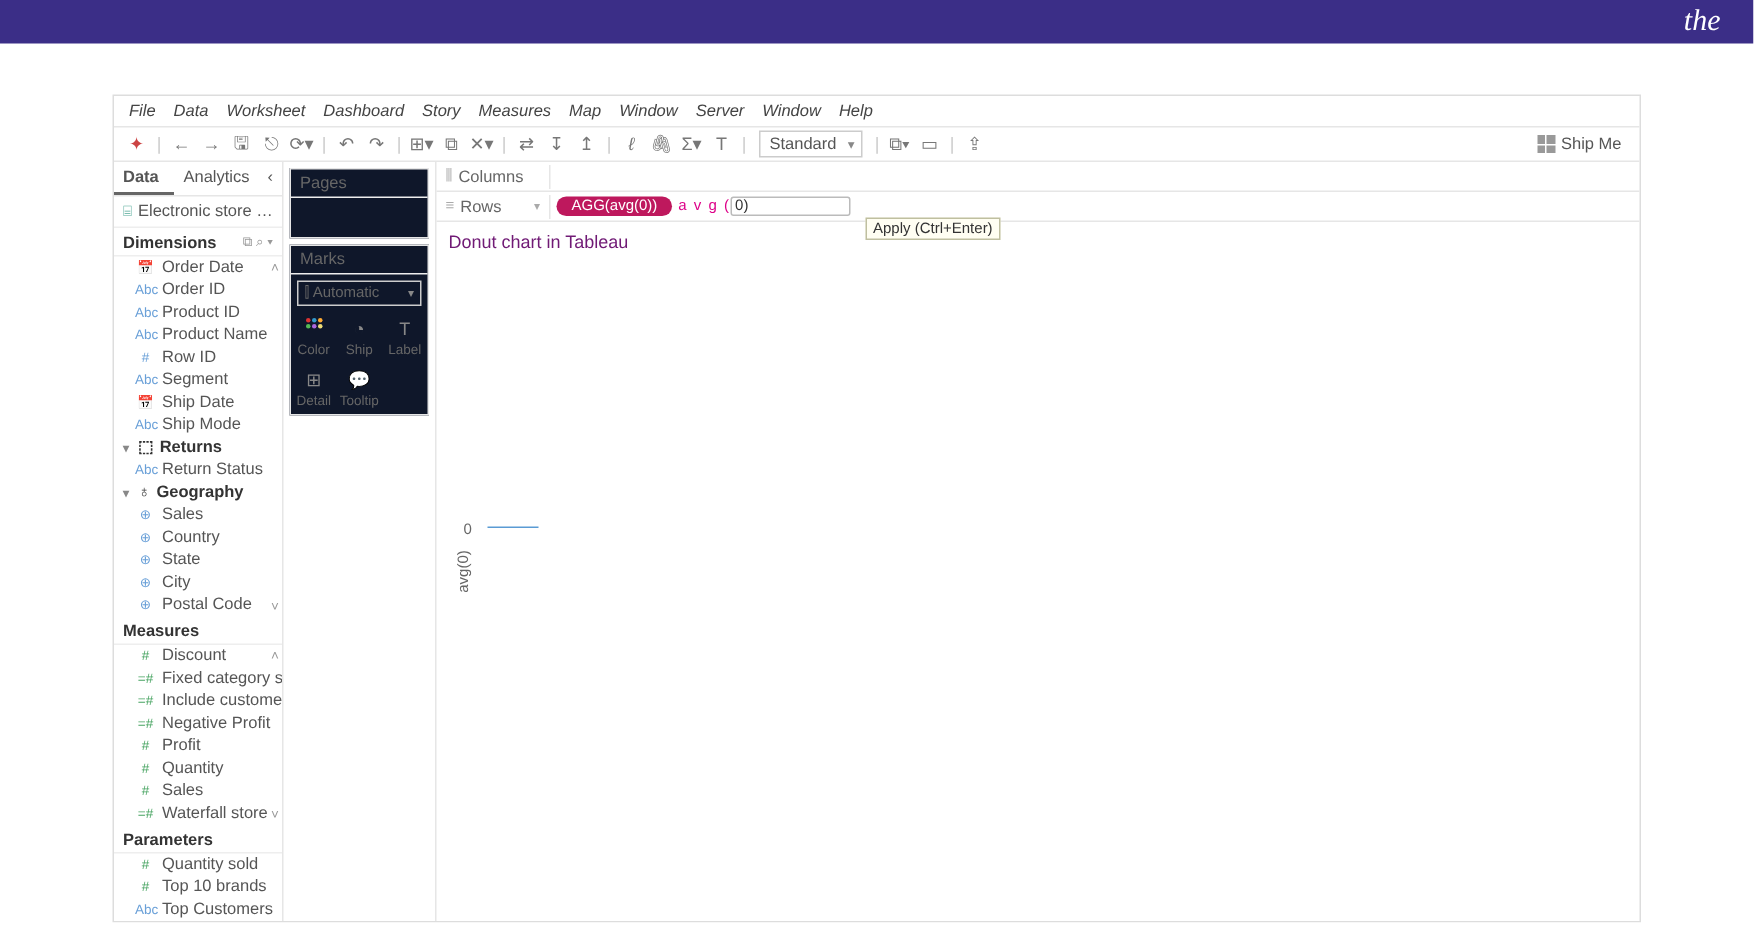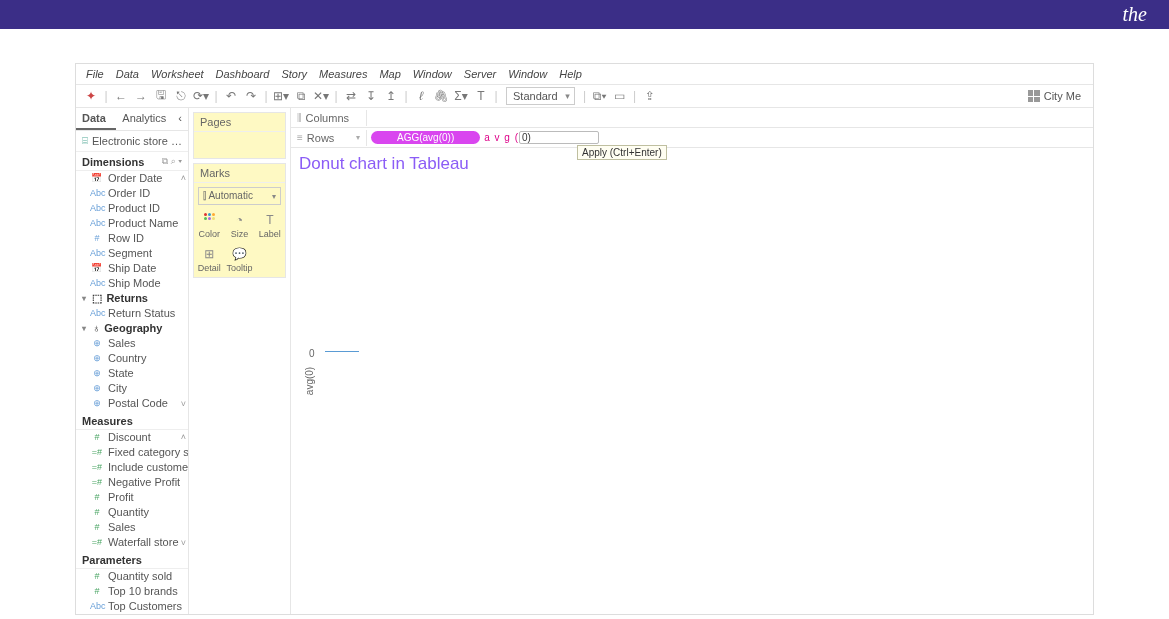--- a/index.html
+++ b/index.html
@@ -43,48 +43,48 @@
   .field-list .scroll-up, .field-list .scroll-dn { position:absolute; right:2px; font-size:9px; color:#999; }
   .field-list .scroll-up { top:2px; } .field-list .scroll-dn { bottom:2px; }
   .field { display:flex; align-items:center; gap:4px; padding:1px 6px 1px 14px; color:#555; white-space:nowrap; overflow:hidden; text-overflow:ellipsis; line-height:13px;}
   .field .typ { width:14px; font-size:9px; color:#6aa0d8; text-align:center; flex-shrink:0;}
   .field.folder { padding-left:6px; font-weight:bold; color:#333;}
   .field.folder .caret { color:#888; font-size:8px; margin-right:2px;}
   .field.green .typ { color:#4aa564; }
 
   
   .cards { width:102px; border-right:1px solid #e6e6e6; }
-  .card { border:1px solid #e6e6e6; margin:4px; background:#fef9c3; }
+  .card { border:1px solid #e6e6e6; margin:4px; background:#0f172a; }
   .card .title { padding:3px 6px; color:#666; border-bottom:1px solid #eee;}
   .card .body { min-height:26px; }
   .marks .mtype { margin:4px; border:1px solid #ccc; padding:2px 4px; font-size:10px; display:flex; align-items:center; justify-content:space-between; color:#666;}
   .marks .mtype::after { content:"▾"; font-size:8px; color:#888;}
   .marks-grid { display:grid; grid-template-columns:repeat(3,1fr); }
   .marks-grid .cell { display:flex; flex-direction:column; align-items:center; gap:2px; padding:4px 2px; font-size:9px; color:#666;}
   .marks-grid .cell .mi { width:16px; height:14px; display:flex; align-items:center; justify-content:center; font-size:12px; color:#888;}
   .mi.dots { display:grid !important; grid-template-columns:repeat(3,3px); grid-template-rows:repeat(2,3px); gap:1px;}
   .mi.dots span:nth-child(1){background:#d33;} .mi.dots span:nth-child(2){background:#39c;} .mi.dots span:nth-child(3){background:#fa3;}
   .mi.dots span:nth-child(4){background:#5b5;} .mi.dots span:nth-child(5){background:#a6d;} .mi.dots span:nth-child(6){background:#ed7;}
   .mi.dots span{width:3px;height:3px;border-radius:50%;}
 
   
   .main { flex:1; display:flex; flex-direction:column; }
   .shelf-row { display:flex; align-items:center; border-bottom:1px solid #e6e6e6; height:20px;}
   .shelf-label { width:76px; padding:2px 6px; border-right:1px solid #e6e6e6; color:#666; display:flex; align-items:center; gap:4px;}
   .shelf-label .ic { font-size:10px; color:#aaa;}
   .shelf-label .ar { margin-left:auto; font-size:8px; color:#aaa;}
   .shelf-body { flex:1; display:flex; align-items:center; gap:4px; padding:0 4px; position:relative;}
-  .pill { background:#d946ef; color:#fff; font-size:10px; padding:1px 26px; border-radius:9px; }
+  .pill { background:#be185d; color:#fff; font-size:10px; padding:1px 10px; border-radius:9px; }
   .formula { font-size:10px; color:#888; display:flex; align-items:center; gap:0;}
   .formula .f1 { color:#d08; }
   .formula .f2 { border:1px solid #bbb; border-radius:2px; padding:0 20px 0 2px; min-width:80px; background:#fff; color:#333;}
   .tooltip { position:absolute; left:210px; top:14px; background:#fffef2; border:1px solid #bfbfa0; padding:1px 4px; font-size:10px; color:#333; z-index:5;}
 
   .viz { flex:1; position:relative; min-height:400px; }
-  .viz .title { font-size:17px; color:#8b5cf6; padding:6px 8px;}
+  .viz .title { font-size:12px; color:#701a75; padding:6px 8px;}
   .viz .axis-y { position:absolute; left:4px; top:50%; transform:translateY(-50%) rotate(-90deg); transform-origin:center; font-size:10px; color:#666;}
   .viz .zero { position:absolute; left:18px; top:200px; font-size:10px; color:#666;}
   .viz .mark-line { position:absolute; left:34px; top:203px; width:34px; height:1px; background:#5a9bd4; }
 </style>
 </head>
 <body>
 
 <div class="brand-banner">
   <span class="the">the</span>
 </div>
@@ -139,21 +139,21 @@
     <div class="ico">▭</div>
     <div class="sep"></div>
     <div class="ico">⇪</div>
     <div class="showme">
       <div class="grid">
             <span></span>
             <span></span>
             <span></span>
             <span></span>
           </div>
-      <span>City Me</span>
+      <span>Ship Me</span>
     </div>
   </div>
 
   <div class="body-row">
 
     <div class="left">
       <div class="data-tabs">
         <div class="tab active">Data</div>
         <div class="tab">Analytics</div>
         <div class="tab" style="flex:0 0 12px;text-align:center;">‹</div>
@@ -306,21 +306,21 @@
                   <span></span>
                   <span></span>
                   <span></span>
                   <span></span>
                   <span></span>
                 </div>
                 <span>Color</span>
               </div>
           <div class="cell">
                 <div class="mi">◔</div>
-                <span>Size</span>
+                <span>Ship</span>
               </div>
           <div class="cell">
                 <div class="mi">T</div>
                 <span>Label</span>
               </div>
           <div class="cell">
                 <div class="mi">⊞</div>
                 <span>Detail</span>
               </div>
           <div class="cell">

